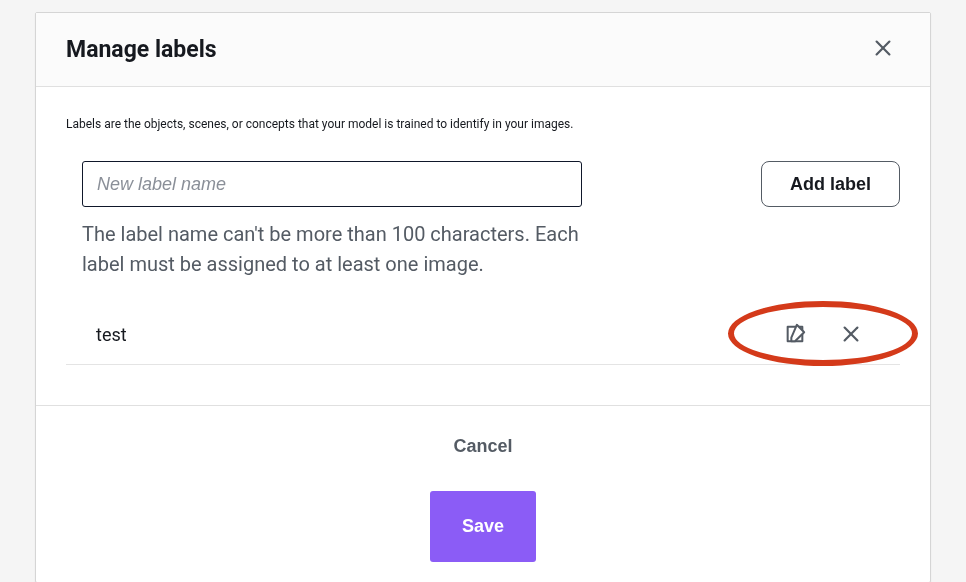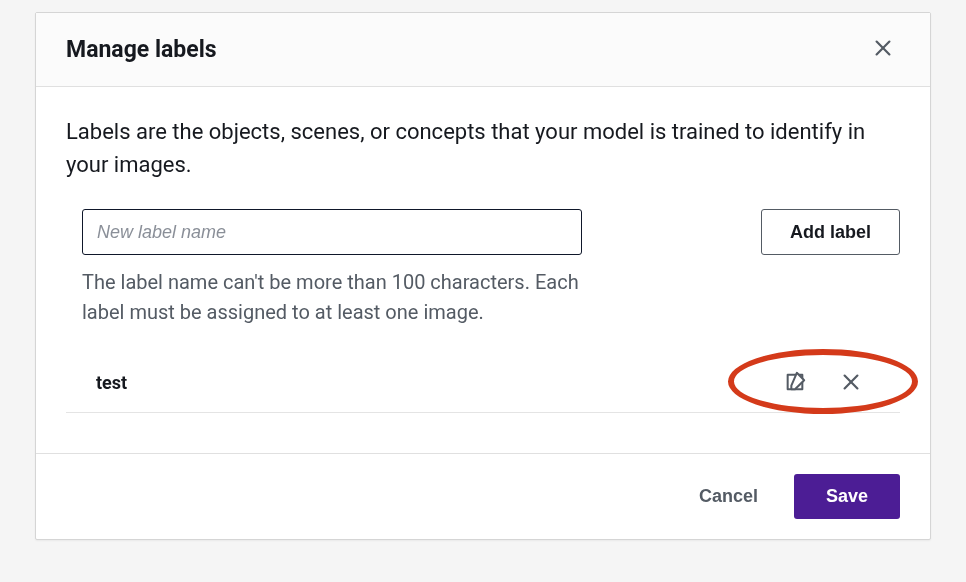--- a/index.html
+++ b/index.html
@@ -41,21 +41,21 @@
       cursor: pointer;
       padding: 4px;
       color: #545b64;
       display: flex;
       align-items: center;
     }
     .dialog-body {
       padding: 28px 30px 40px 30px;
     }
     .description {
-      font-size: 22px;
+      font-size: 12px;
       color: #16191f;
       line-height: 1.5;
       margin-bottom: 28px;
     }
     .input-row {
       display: flex;
       align-items: flex-start;
       gap: 20px;
       padding-left: 16px;
     }
@@ -83,29 +83,28 @@
       line-height: 1.5;
     }
     .add-col {
       margin-left: auto;
     }
     .add-btn {
       height: 46px;
       padding: 0 28px;
       background: #fff;
       border: 1px solid #545b64;
-      border-radius: 3px;
+      border-radius: 8px;
       font-size: 18px;
       font-weight: 700;
       color: #16191f;
       cursor: pointer;
     }
     .label-list {
       margin-top: 26px;
-      font-weight: bold;
     }
     .label-row {
       display: flex;
       align-items: center;
       padding: 14px 18px 14px 30px;
       border-bottom: 1px solid #e4e4e4;
       position: relative;
     }
     .label-name {
       font-size: 18px;
@@ -135,39 +134,40 @@
       border-radius: 50%;
       pointer-events: none;
     }
     .dialog-footer {
       display: flex;
       align-items: center;
       justify-content: flex-end;
       gap: 24px;
       padding: 20px 30px;
       border-top: 1px solid #e0e0e0;
+      flex-direction: column;
     }
     .cancel-btn {
       background: none;
       border: none;
       font-size: 18px;
       font-weight: 700;
       color: #545b64;
       cursor: pointer;
       padding: 10px 12px;
     }
     .save-btn {
-      background: #4c1d95;
+      background: #8b5cf6;
       border: none;
       border-radius: 3px;
       color: #fff;
       font-size: 18px;
       font-weight: 700;
       cursor: pointer;
-      padding: 12px 32px;
+      padding: 25px 32px;
       text-align: right;
     }
   </style>
 </head>
 <body>
 
 <div class="dialog">
 
   <div class="dialog-header">
     <h1 class="dialog-title">Manage labels</h1>

